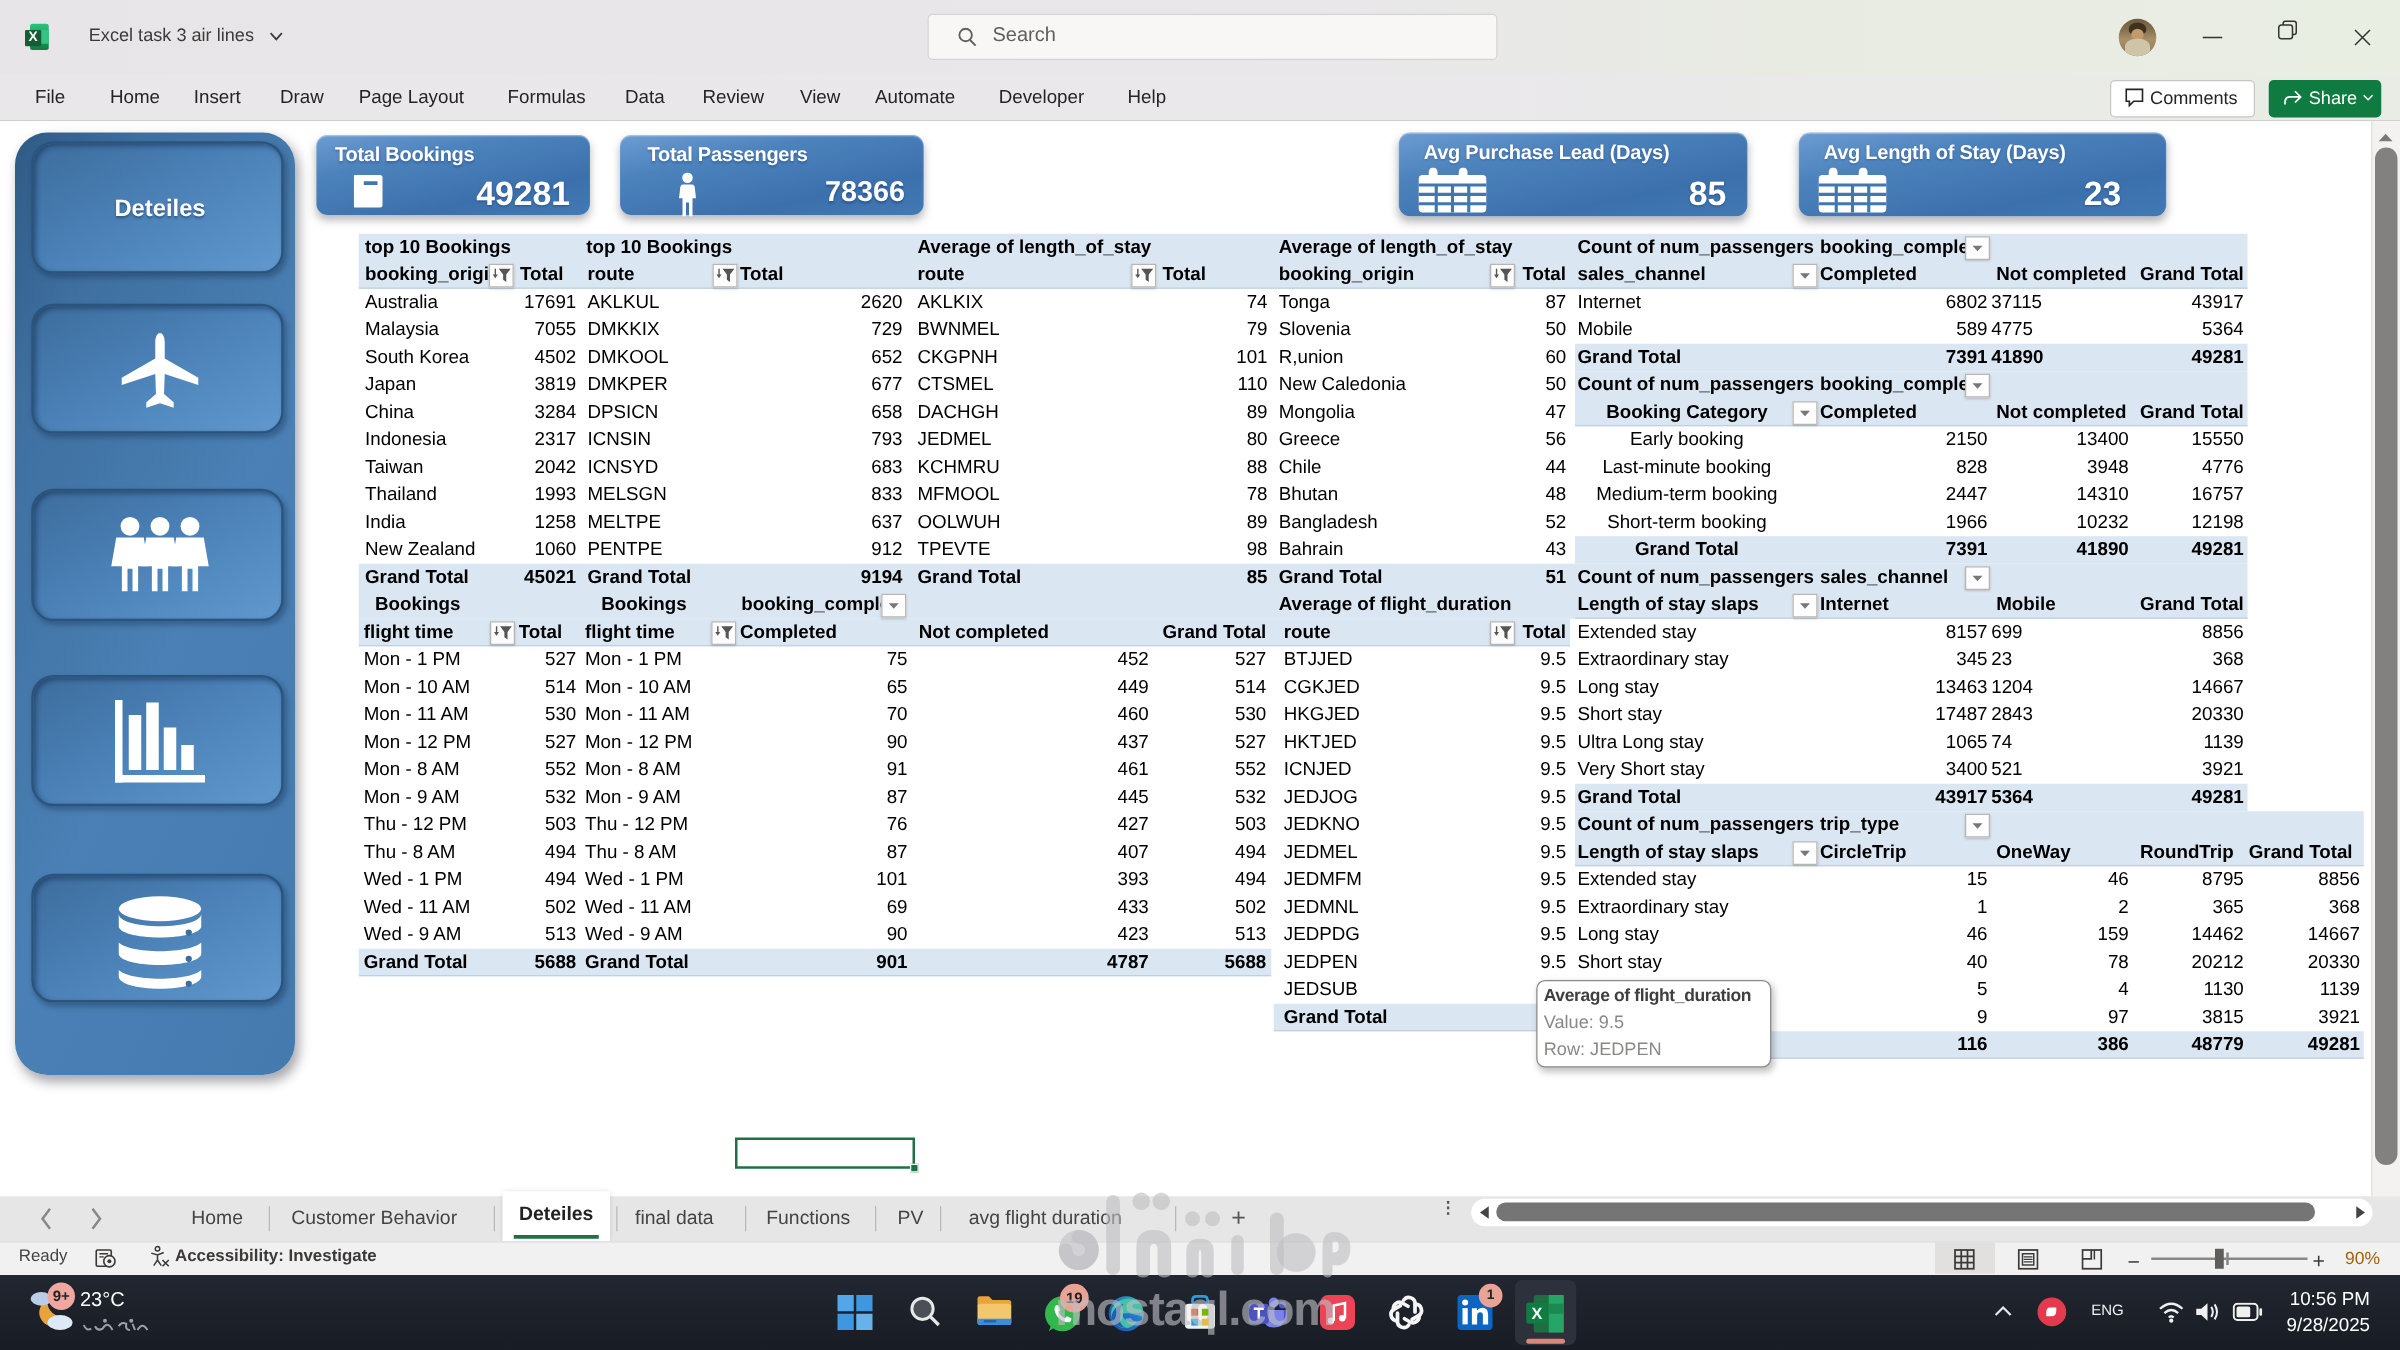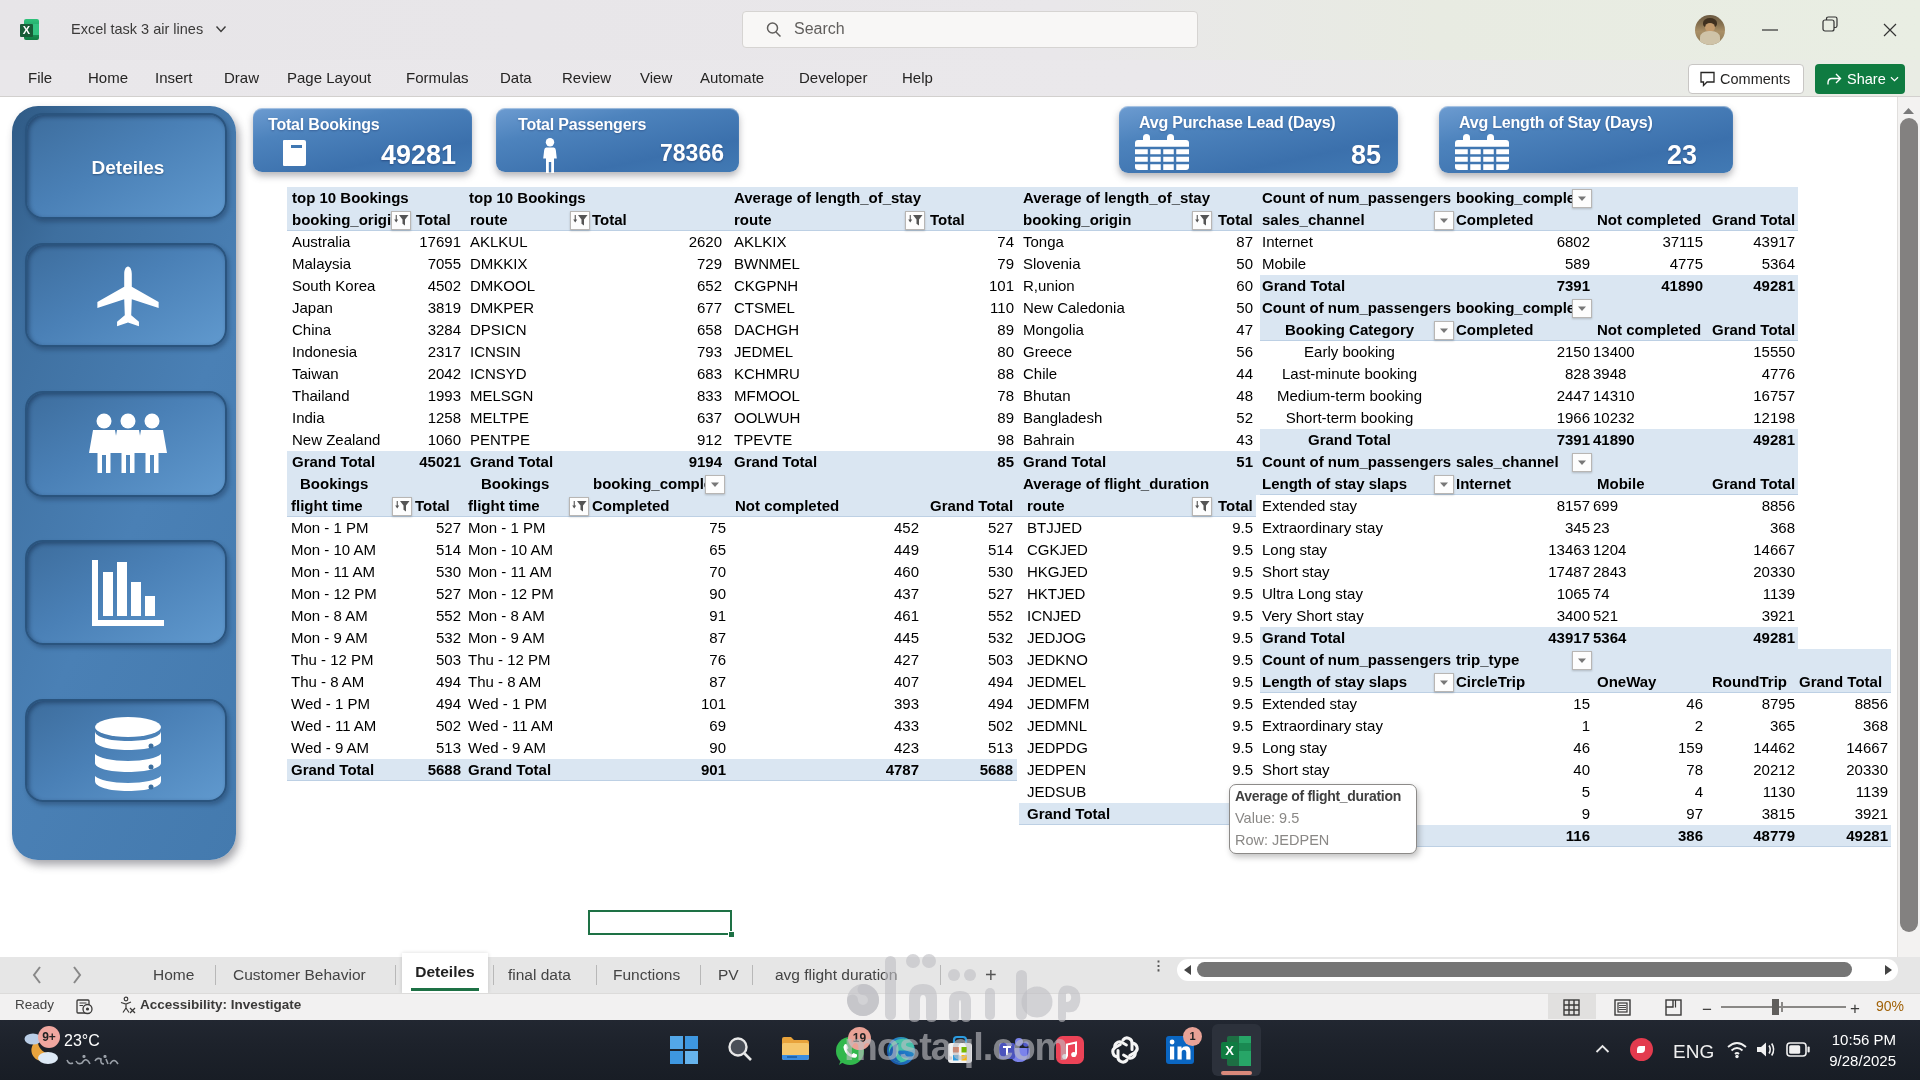--- a/index.html
+++ b/index.html
@@ -272,36 +272,36 @@
 <div class="tcol" style="left:1218px;top:209px;width:420px"><div class="b">Total</div></div>
 <div class="tcol" style="left:1143px;top:231px;width:110px;text-align:right"><div class="">87</div><div class="">50</div><div class="">60</div><div class="">50</div><div class="">47</div><div class="">56</div><div class="">44</div><div class="">48</div><div class="">52</div><div class="">43</div><div class="b">51</div></div>
 <div class="tcol" style="left:1262px;top:209px;width:170px;text-align:left"><div class="b">sales_channel</div><div class="">Internet</div><div class="">Mobile</div><div class="b">Grand Total</div></div>
 <div class="fbox" style="left:1434px;top:211px"><svg width="18" height="17" viewBox="0 0 18 17">
         <path d="M5 6.5 L9 11 L13 6.5 Z" fill="#777"></path>
       </svg></div>
 <div class="tcol" style="left:1456px;top:209px;width:420px"><div class="b">Completed</div></div>
 <div class="tcol" style="left:1597px;top:209px;width:420px"><div class="b">Not completed</div></div>
 <div class="tcol" style="left:1712px;top:209px;width:420px"><div class="b">Grand Total</div></div>
 <div class="tcol" style="left:1480px;top:231px;width:110px;text-align:right"><div class="">6802</div><div class="">589</div><div class="b">7391</div></div>
-<div class="tcol" style="left:1593px;top:231px;width:110px;text-align:right"><div class="">37115</div><div class="">4775</div><div class="b">41890</div></div>
+<div class="tcol" style="left:1593px;top:231px;width:110px;"><div class="">37115</div><div class="">4775</div><div class="b">41890</div></div>
 <div class="tcol" style="left:1685px;top:231px;width:110px;text-align:right"><div class="">43917</div><div class="">5364</div><div class="b">49281</div></div>
 <div class="tcol" style="left:1262px;top:297px;width:420px"><div class="b">Count of num_passengers</div></div>
 <div class="tcol" style="left:1456px;top:297px;width:420px"><div class="b">booking_comple</div></div>
 <div class="fbox" style="left:1572px;top:299px"><svg width="18" height="17" viewBox="0 0 18 17">
         <path d="M5 6.5 L9 11 L13 6.5 Z" fill="#777"></path>
       </svg></div>
 <div class="tcol" style="left:1262px;top:319px;width:175px;text-align:center"><div class="b">Booking Category</div><div class="">Early booking</div><div class="">Last-minute booking</div><div class="">Medium-term booking</div><div class="">Short-term booking</div><div class="b">Grand Total</div></div>
 <div class="fbox" style="left:1434px;top:321px"><svg width="18" height="17" viewBox="0 0 18 17">
         <path d="M5 6.5 L9 11 L13 6.5 Z" fill="#777"></path>
       </svg></div>
 <div class="tcol" style="left:1456px;top:319px;width:420px"><div class="b">Completed</div></div>
 <div class="tcol" style="left:1597px;top:319px;width:420px"><div class="b">Not completed</div></div>
 <div class="tcol" style="left:1712px;top:319px;width:420px"><div class="b">Grand Total</div></div>
 <div class="tcol" style="left:1480px;top:341px;width:110px;text-align:right"><div class="">2150</div><div class="">828</div><div class="">2447</div><div class="">1966</div><div class="b">7391</div></div>
-<div class="tcol" style="left:1593px;top:341px;width:110px;text-align:left"><div class="">13400</div><div class="">3948</div><div class="">14310</div><div class="">10232</div><div class="b">41890</div></div>
+<div class="tcol" style="left:1593px;top:341px;width:110px;text-align:right"><div class="">13400</div><div class="">3948</div><div class="">14310</div><div class="">10232</div><div class="b">41890</div></div>
 <div class="tcol" style="left:1685px;top:341px;width:110px;text-align:right"><div class="">15550</div><div class="">4776</div><div class="">16757</div><div class="">12198</div><div class="b">49281</div></div>
 <div class="tcol" style="left:1262px;top:451px;width:420px"><div class="b">Count of num_passengers</div></div>
 <div class="tcol" style="left:1456px;top:451px;width:420px"><div class="b">sales_channel</div></div>
 <div class="fbox" style="left:1572px;top:453px"><svg width="18" height="17" viewBox="0 0 18 17">
         <path d="M5 6.5 L9 11 L13 6.5 Z" fill="#777"></path>
       </svg></div>
 <div class="tcol" style="left:1262px;top:473px;width:175px;text-align:left"><div class="b">Length of stay slaps</div><div class="">Extended stay</div><div class="">Extraordinary stay</div><div class="">Long stay</div><div class="">Short stay</div><div class="">Ultra Long stay</div><div class="">Very Short stay</div><div class="b">Grand Total</div></div>
 <div class="fbox" style="left:1434px;top:475px"><svg width="18" height="17" viewBox="0 0 18 17">
         <path d="M5 6.5 L9 11 L13 6.5 Z" fill="#777"></path>
       </svg></div>
@@ -541,21 +541,21 @@
       </svg></div>
 <div class="badge" style="left:848px;top:1027px;width:23px;height:23px;line-height:23px;font-size:12px">19</div>
 <div class="badge" style="left:1183px;top:1027px;width:19px;height:19px;line-height:19px;font-size:11px">1</div>
 <svg class="abs" style="left:1595px;top:1043px" width="15" height="12" viewBox="0 0 15 12">
       <path d="M1.5 9 L7.5 3 L13.5 9" stroke="#e8e8e8" stroke-width="1.8" fill="none"></path>
     </svg>
 <div class="abs" style="left:1630px;top:1038px;width:23px;height:23px;border-radius:50%;background:#e33b4e"></div>
 <svg class="abs" style="left:1635px;top:1043px" width="13" height="13" viewBox="0 0 13 13">
       <path d="M2 7 Q2 3 5 3 L10 3 L10 6 Q10 10 6 10 L2 10 Z" fill="#fff"></path>
     </svg>
-<div class="abs" style="left:1673px;top:1041px;font-size:19px;color:#f0f0f0">ENG</div>
+<div class="abs" style="left:1673px;top:1041px;font-size:12px;color:#f0f0f0">ENG</div>
 <svg class="abs" style="left:1726px;top:1041px" width="22" height="18" viewBox="0 0 22 18">
       <g stroke="#f0f0f0" fill="none" stroke-width="1.8">
         <path d="M2 6 Q11 -2 20 6"></path>
         <path d="M5.5 9.5 Q11 4.5 16.5 9.5"></path>
         <path d="M9 13 Q11 11 13 13"></path>
       </g>
       <circle cx="11" cy="15.5" r="1.7" fill="#f0f0f0"></circle>
     </svg>
 <svg class="abs" style="left:1755px;top:1040px" width="22" height="19" viewBox="0 0 22 19">
       <path d="M2 7 H6 L11 2.5 V16.5 L6 12 H2 Z" fill="#f0f0f0"></path>

